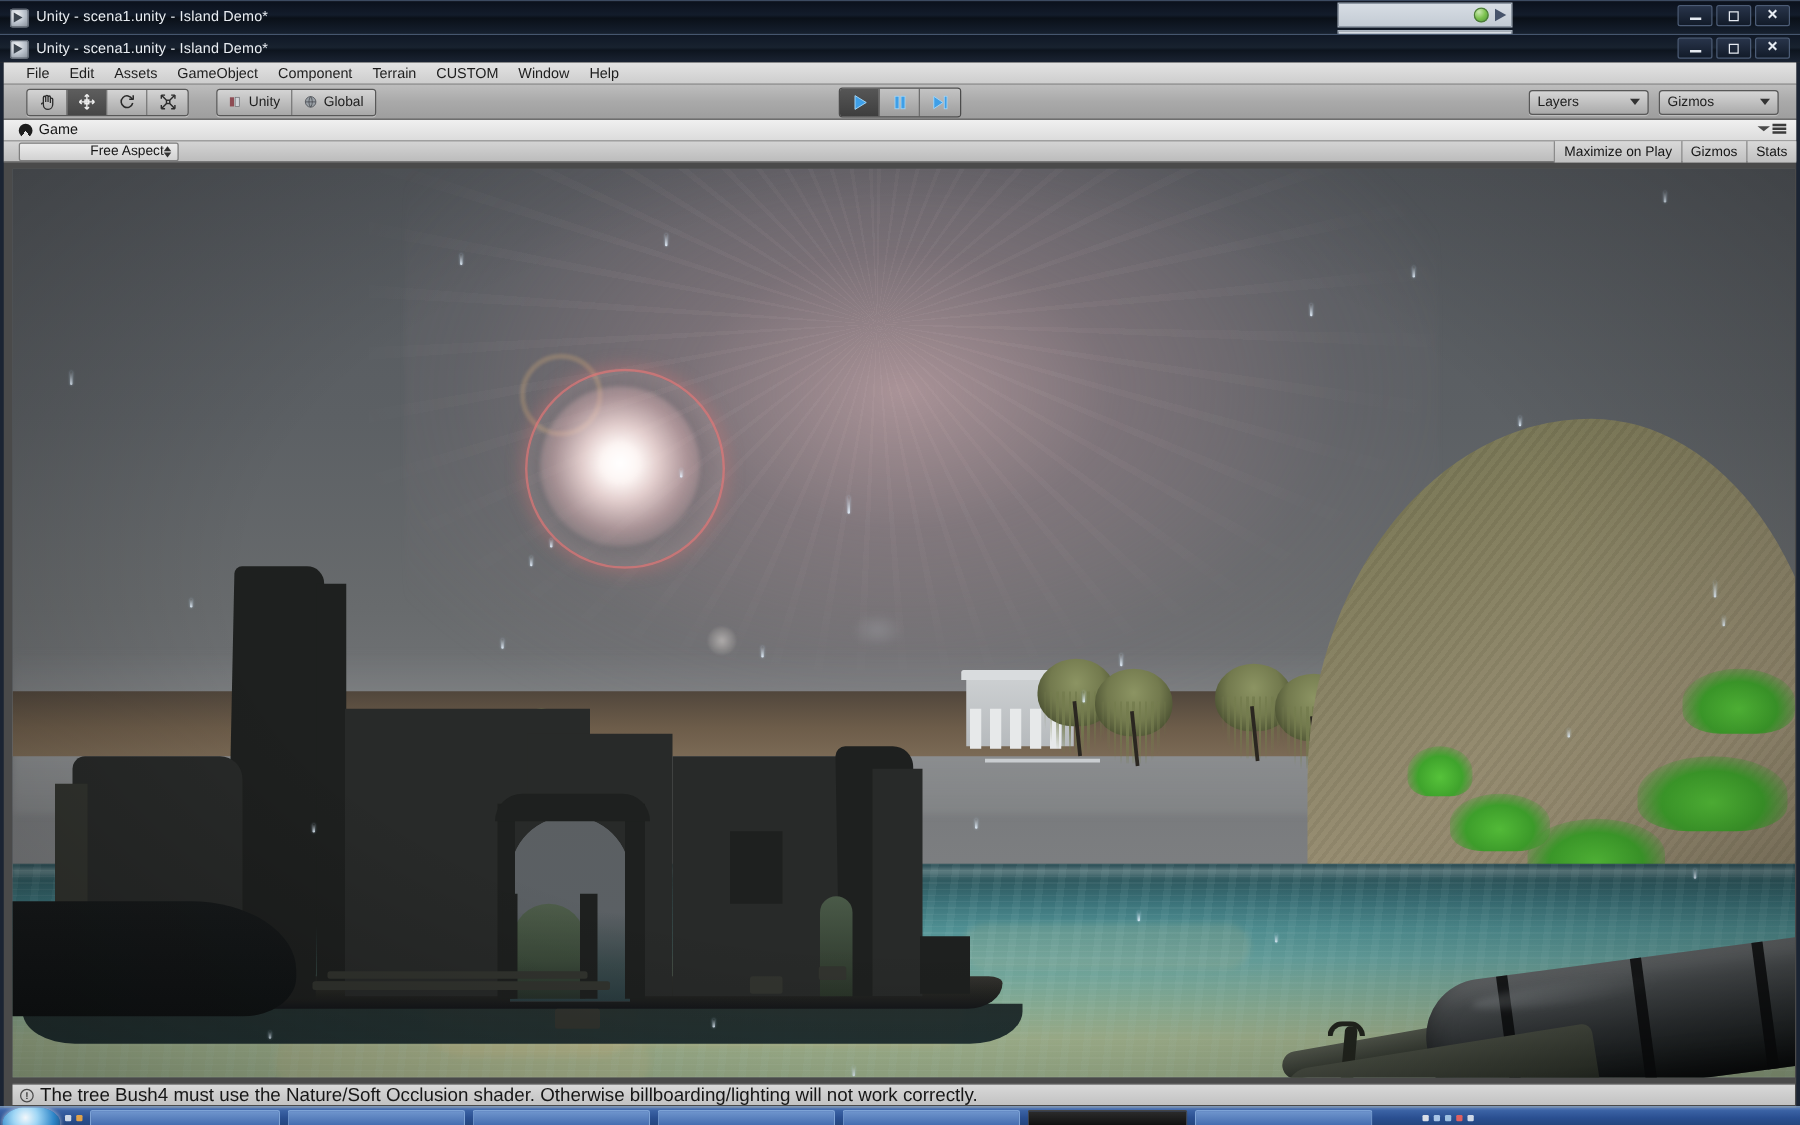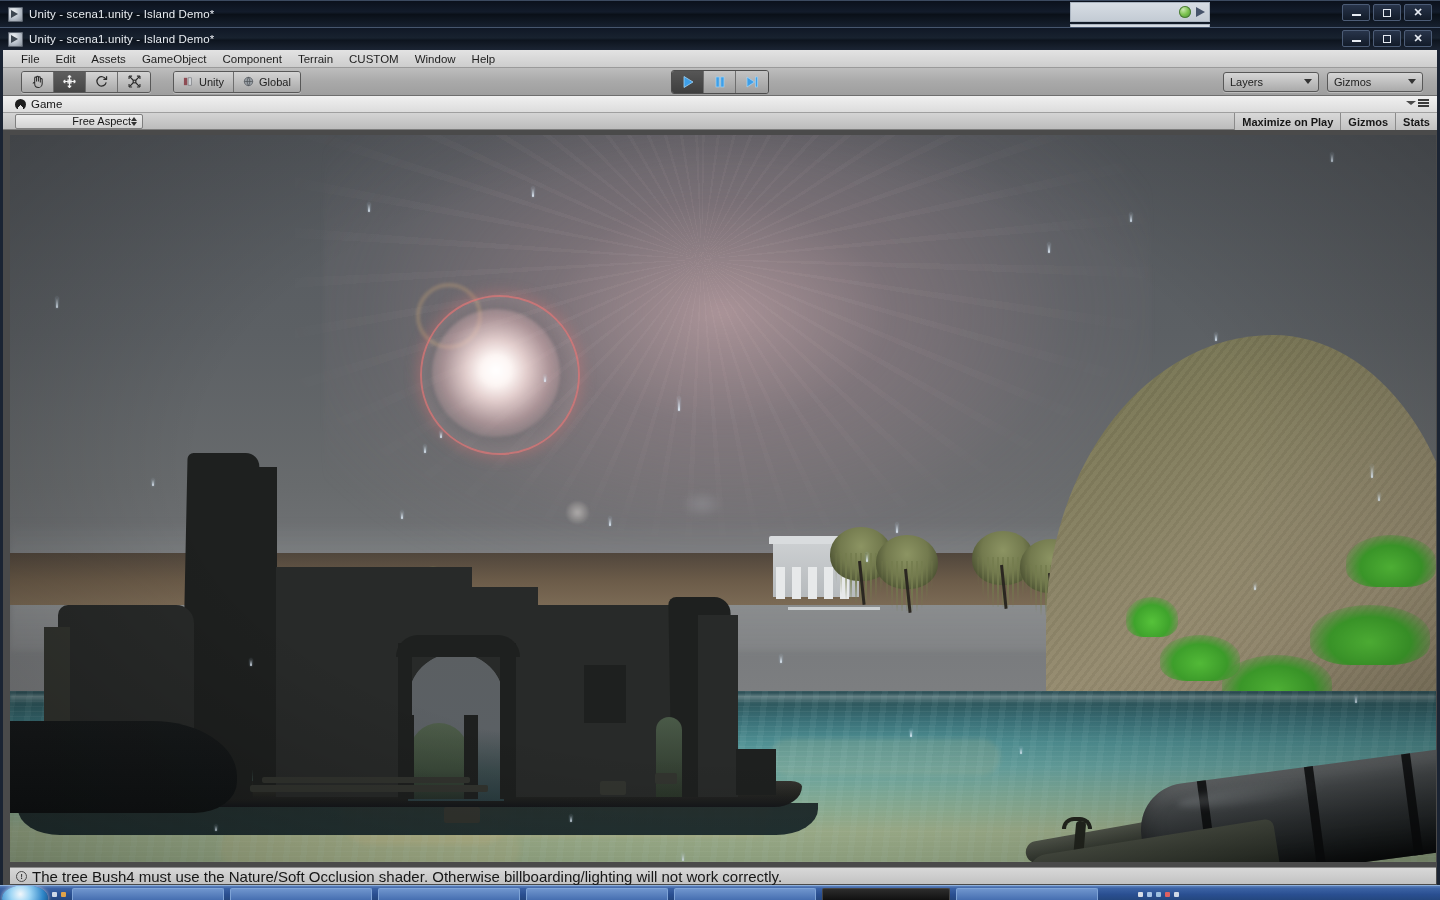--- a/index.html
+++ b/index.html
@@ -142,21 +142,21 @@
     border:1px solid #7f7f7f; border-radius:2px;
     font-size:11px; color:#161616; display:flex; align-items:center; padding:0 5px;
     justify-content:flex-end;
   }
   .updown{ display:flex;flex-direction:column; gap:1px; }
   .updown .u{ width:0;height:0;border-left:3.5px solid transparent;border-right:3.5px solid transparent;border-bottom:4px solid #333; }
   .updown .d{ width:0;height:0;border-left:3.5px solid transparent;border-right:3.5px solid transparent;border-top:4px solid #333; }
   .gvright{ position:absolute; right:0; top:0; height:17px; display:flex; }
   .gvbtn{ height:17px; padding:0 7px; display:flex;align-items:center;
           font-size:11px;color:#161616; border-left:1px solid #8b8b8b;
-          background:linear-gradient(to bottom,#d9d9d9,#c0c0c0);font-weight:bold; }
+          background:linear-gradient(to bottom,#d9d9d9,#c0c0c0); }
   #gamewrap{
     position:absolute; left:7px; top:85px; width:1426px; height:727px;
     overflow:hidden; background:#555b60;
   }
   #scene{ position:absolute; inset:0; }
 
   
   .sky{ position:absolute; left:0; top:0; width:100%; height:78%;
         background:linear-gradient(to bottom,#55595e 0%, #5c6064 35%, #686b6d 62%, #75777a 80%, #7d7f81 100%); }
   .skyglow{

